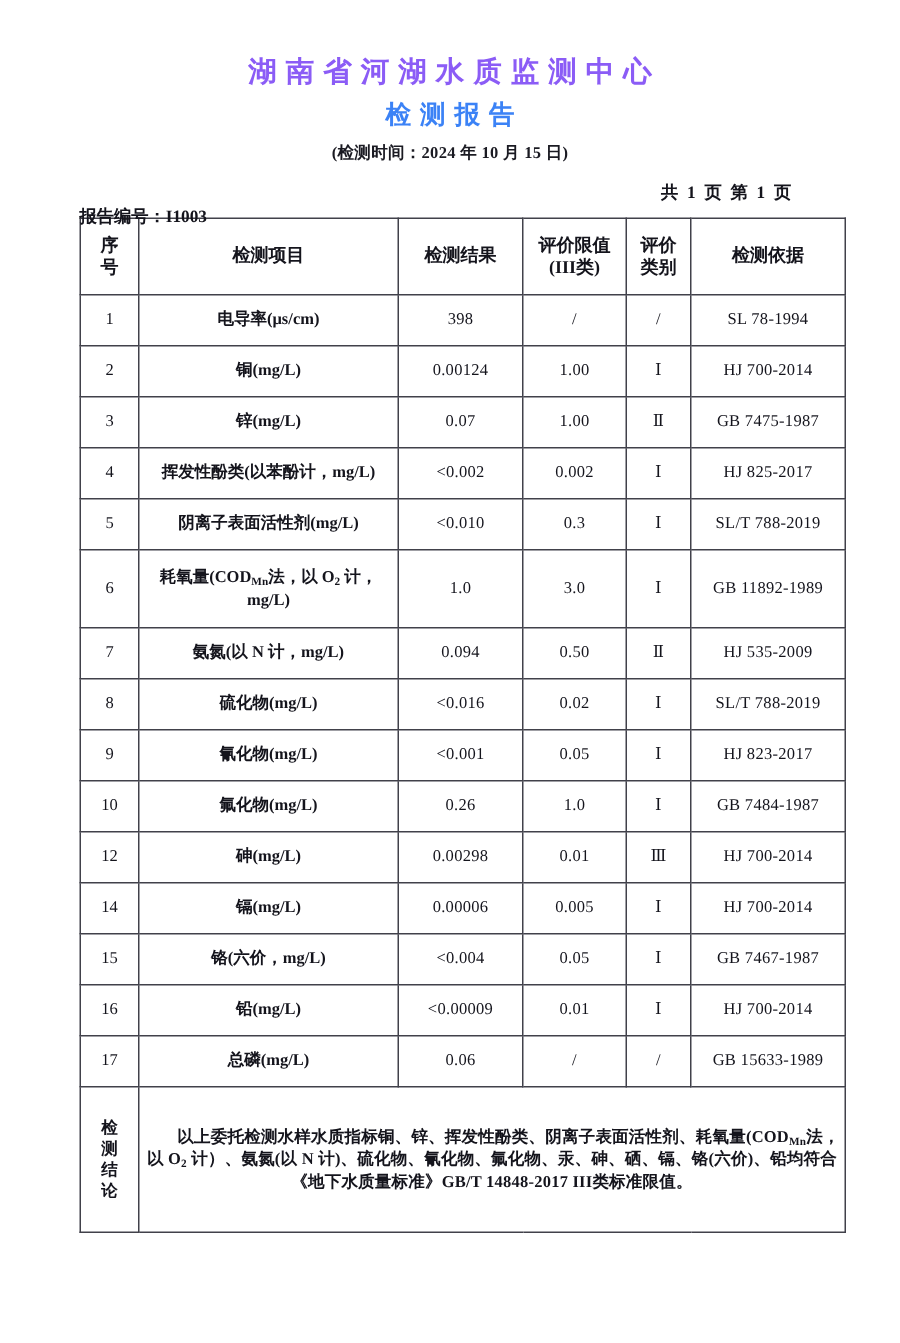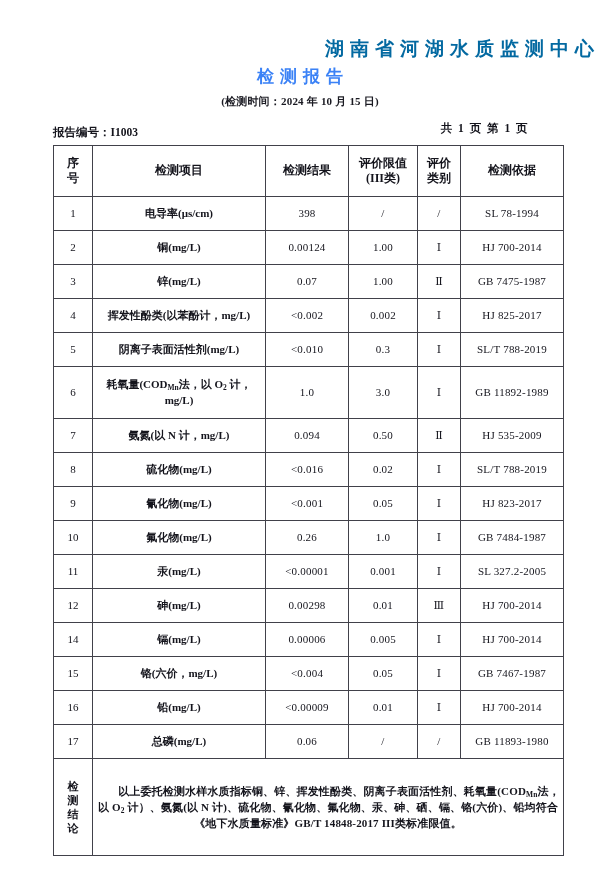--- a/index.html
+++ b/index.html
@@ -26,23 +26,22 @@
   
   .header {
     padding-top: 36px;
     text-align: center;
   }
   .org-title {
     font-size: 19px;
     font-weight: bold;
     letter-spacing: 6px;
     line-height: 1.35;
-    color: #0369a1;
+    color: #8b5cf6;
     text-indent: 6px;
-    text-align: right;
   }
   .doc-title {
     font-size: 17px;
     font-weight: bold;
     letter-spacing: 6px;
     line-height: 1.5;
     margin-top: 2px;
     color: #3b82f6;
     text-indent: 6px;
   }
@@ -59,21 +58,21 @@
     position: relative;
     margin: 12px 0 6px 0;
     height: 18px;
     font-size: 11.5px;
     font-weight: bold;
     color: #14141c;
   }
   .meta-report-no {
     position: absolute;
     left: 53px;
-    top: 4px;
+    top: 16px;
     white-space: nowrap;
   }
   .meta-sample {
     position: absolute;
     left: 205px;
     top: 0;
     white-space: nowrap;
   }
   .meta-pages {
     position: absolute;
@@ -275,28 +274,20 @@
           </tr>
           <tr>
             <td class="c-no"><span class="item-text">10</span></td>
             <td class="c-item"><span class="item-text">氟化物(mg/L)</span></td>
             <td class="c-result"><span class="item-text">0.26</span></td>
             <td class="c-limit"><span class="item-text">1.0</span></td>
             <td class="c-cat"><span class="item-text">Ⅰ</span></td>
             <td class="c-basis"><span class="item-text">GB 7484-1987</span></td>
           </tr>
           <tr>
-            <td class="c-no"><span class="item-text">11</span></td>
-            <td class="c-item"><span class="item-text">汞(mg/L)</span></td>
-            <td class="c-result"><span class="item-text">&lt;0.00001</span></td>
-            <td class="c-limit"><span class="item-text">0.001</span></td>
-            <td class="c-cat"><span class="item-text">Ⅰ</span></td>
-            <td class="c-basis"><span class="item-text">SL 327.2-2005</span></td>
-          </tr>
-          <tr>
             <td class="c-no"><span class="item-text">12</span></td>
             <td class="c-item"><span class="item-text">砷(mg/L)</span></td>
             <td class="c-result"><span class="item-text">0.00298</span></td>
             <td class="c-limit"><span class="item-text">0.01</span></td>
             <td class="c-cat"><span class="item-text">Ⅲ</span></td>
             <td class="c-basis"><span class="item-text">HJ 700-2014</span></td>
           </tr>
           <tr>
             <td class="c-no"><span class="item-text">14</span></td>
             <td class="c-item"><span class="item-text">镉(mg/L)</span></td>
@@ -320,21 +311,21 @@
             <td class="c-limit"><span class="item-text">0.01</span></td>
             <td class="c-cat"><span class="item-text">Ⅰ</span></td>
             <td class="c-basis"><span class="item-text">HJ 700-2014</span></td>
           </tr>
           <tr>
             <td class="c-no"><span class="item-text">17</span></td>
             <td class="c-item"><span class="item-text">总磷(mg/L)</span></td>
             <td class="c-result"><span class="item-text">0.06</span></td>
             <td class="c-limit"><span class="item-text">/</span></td>
             <td class="c-cat"><span class="item-text">/</span></td>
-            <td class="c-basis"><span class="item-text">GB 11893-1980</span></td>
+            <td class="c-basis"><span class="item-text">GB 15633-1989</span></td>
           </tr>
         </tbody>
       <tfoot>
         <tr class="conclusion">
           <td class="concl-label" id="concl-label">
               <span class="vchar">检</span>
               <span class="vchar">测</span>
               <span class="vchar">结</span>
               <span class="vchar">论</span>
             </td>

